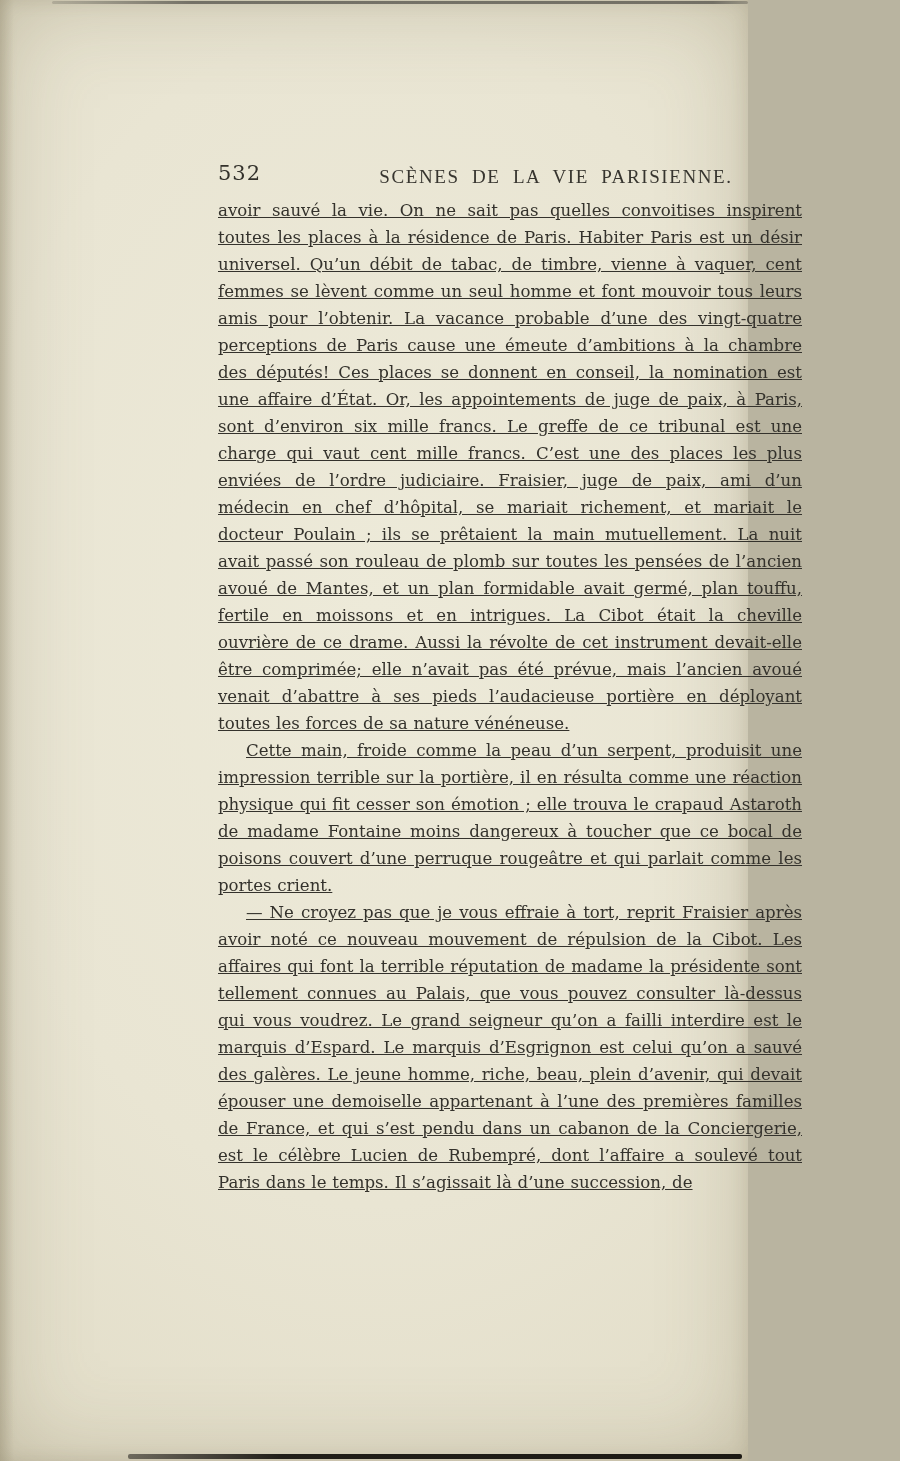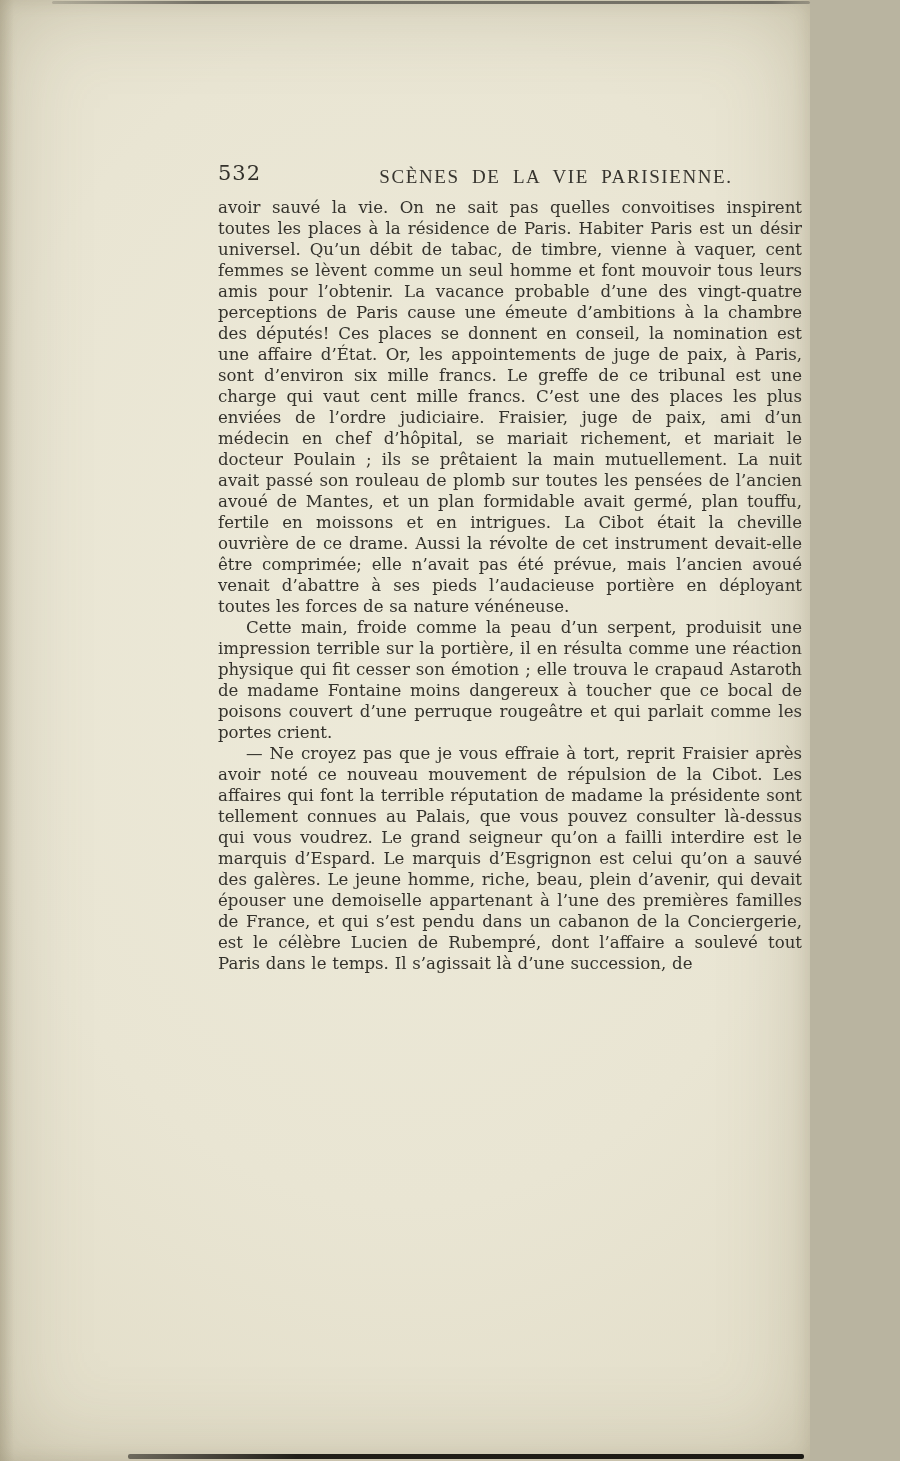--- a/index.html
+++ b/index.html
@@ -8,21 +8,21 @@
   }
   body {
     width: 900px;
     height: 1461px;
     overflow: hidden;
     background: #b9b4a0;
     font-family: "DejaVu Serif", "Liberation Serif", serif;
   }
   .scan {
     position: relative;
-    width: 810px;
+    width: 748px;
     height: 1461px;
     background:
       radial-gradient(ellipse 120% 90% at 50% 42%,
         #edead9 0%, #e9e5d3 45%, #e2ddc8 75%, #d6d0b6 100%);
     box-shadow:
       inset 0 0 90px rgba(110, 100, 70, 0.28),
       inset 0 0 18px rgba(100, 90, 60, 0.18);
   }
   .edge-top {
     position: absolute;
@@ -77,24 +77,25 @@
     white-space: nowrap;
     color: #37352f;
     font-family: Liberation Serif, serif;
   }
   .text-block {
     position: absolute;
     top: 197px;
     left: 218px;
     width: 584px;
     font-size: 16.6px;
-    line-height: 21px;
+    line-height: 27px;
     text-align: justify;
     color: #34322c;
     word-spacing: 0.5px;
+    text-decoration: underline;
   }
   .text-block p {
     margin: 0;
     padding: 0;
   }
   .text-block p.indent {
     text-indent: 28px;
   }
 </style>
 </head>

